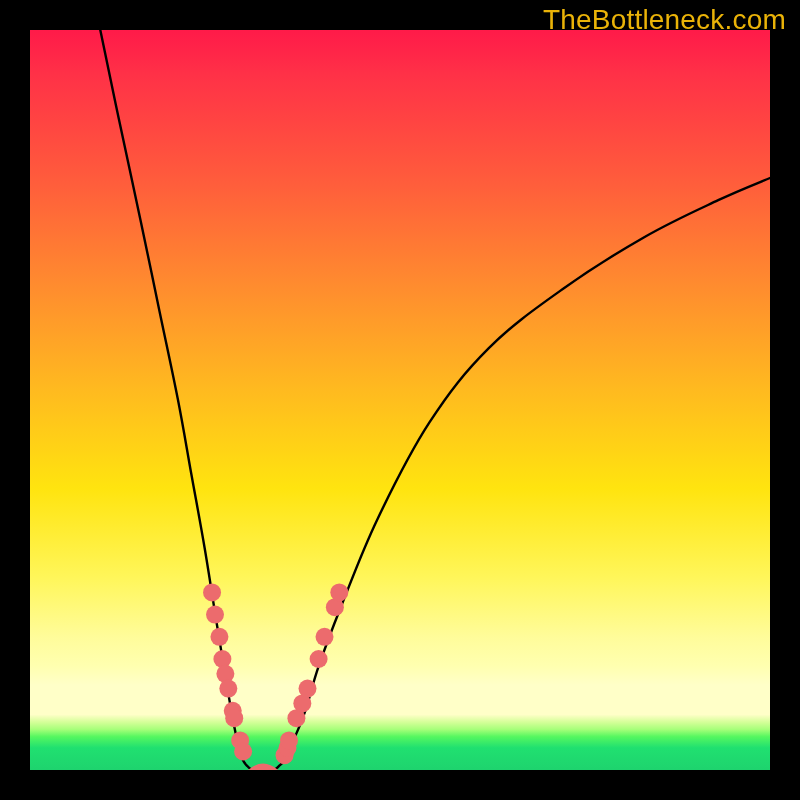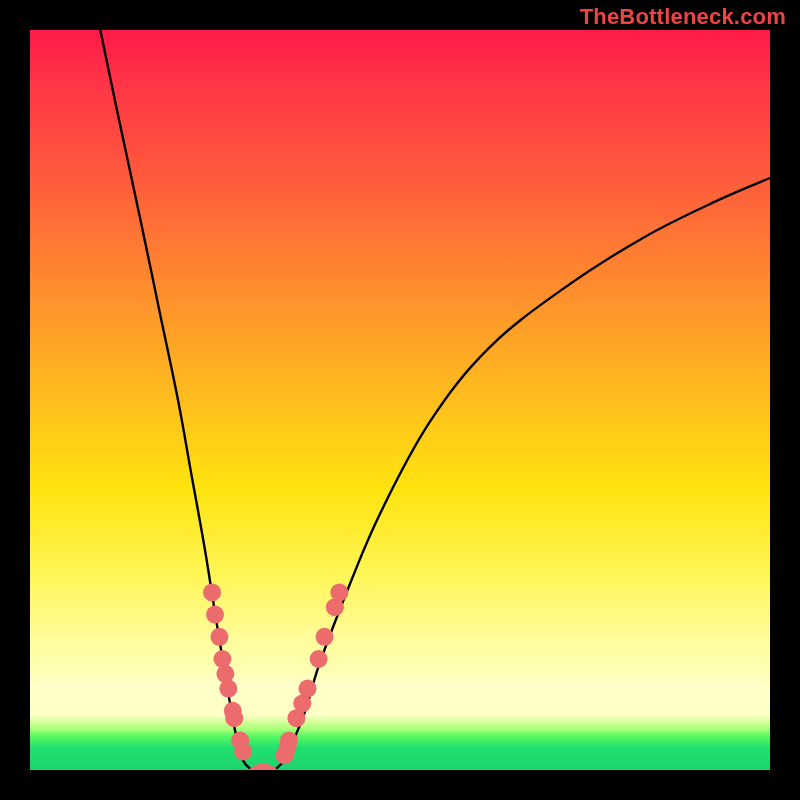--- a/index.html
+++ b/index.html
@@ -14,23 +14,23 @@
   .outer {
     position: relative;
     width: 800px;
     height: 800px;
     background: #000;
   }
   .watermark {
     position: absolute;
     top: 4px;
     right: 14px;
-    color: #ef4444;
-    font-size: 22px;
-    font-weight: 700;
+    color: #eab308;
+    font-size: 28px;
+    font-weight: 400;
     letter-spacing: 0.2px;
     z-index: 10;
   }
   .plot-frame {
     position: absolute;
     left: 30px;
     top: 30px;
     width: 740px;
     height: 740px;
     overflow: hidden;

